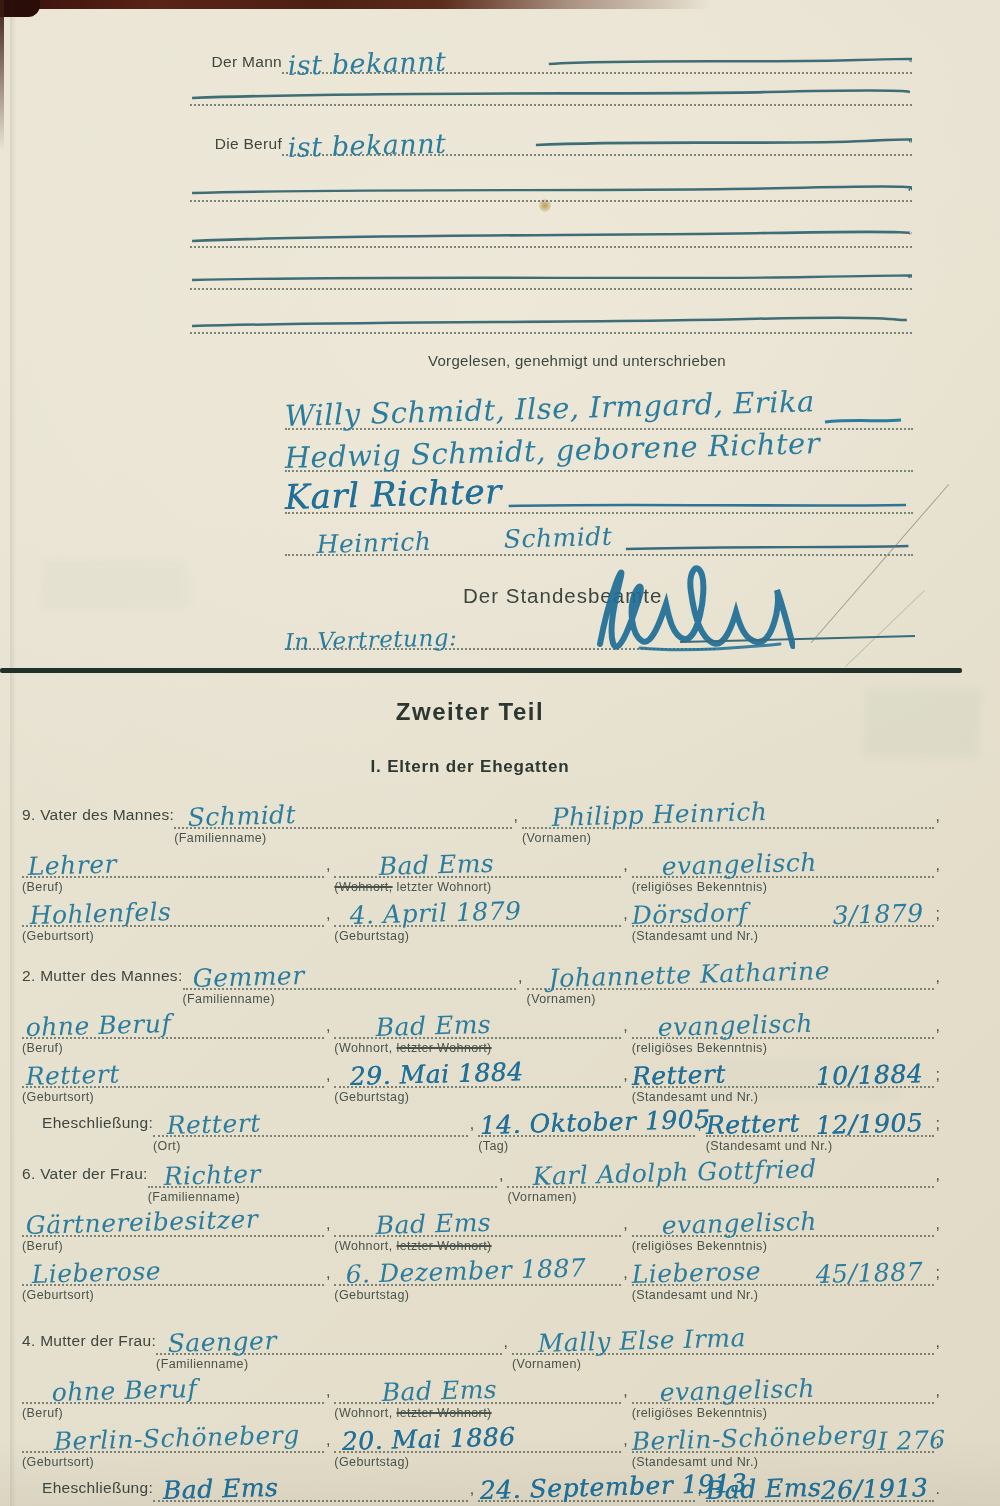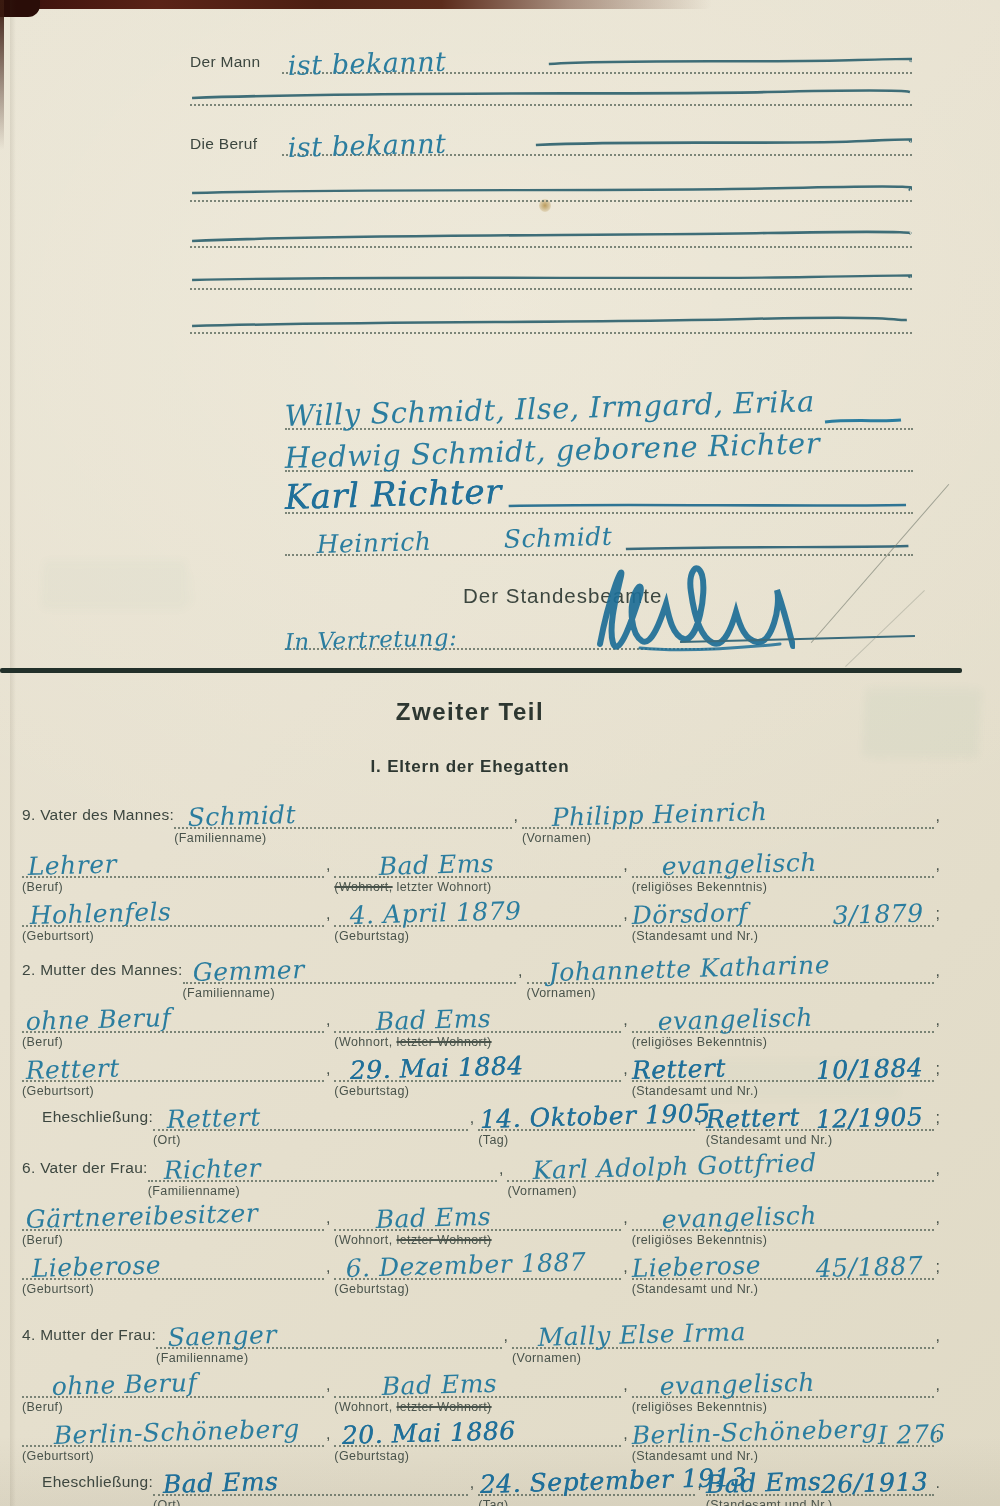--- a/index.html
+++ b/index.html
@@ -23,21 +23,21 @@
   .fold{position:absolute;left:10px;top:0;width:6px;height:1506px;background:linear-gradient(to right,rgba(60,50,30,.10),rgba(60,50,30,0));}
   .shade-bottom{position:absolute;left:0;bottom:0;width:100%;height:70px;background:linear-gradient(to bottom,rgba(80,70,45,0),rgba(80,70,45,.07));}
   
   .print{color:#3c463f;letter-spacing:.3px;}
   .hw{font-family:"DejaVu Serif",serif;font-style:italic;color:#2b7d9f;white-space:nowrap;letter-spacing:.5px;
       display:inline-block;transform:rotate(-1.6deg) translateY(5px);transform-origin:left bottom;}
   .hw.bold{color:#20709a;text-shadow:.4px 0 0 #20709a;}
   .dot{border-bottom:2px dotted rgba(86,100,88,.75);}
   
   .top-block{position:absolute;top:42px;left:190px;width:722px;}
-  .trow{display:flex;align-items:flex-end;}
+  .trow{display:flex;align-items:flex-end;text-align:right;}
   .tlabel{font-size:15.5px;padding-bottom:3px;width:92px;flex:0 0 auto;}
   .tline{flex:1;position:relative;height:30px;}
   .tline .hw{position:absolute;left:6px;bottom:-4px;font-size:27px;}
   .swoosh{position:absolute;left:0;right:0;bottom:3px;height:14px;width:100%;}
   .blankline{position:relative;height:30px;}
   
   .attest{margin-top:18px;padding-left:52px;text-align:center;font-size:15px;}
   .sig-block{position:absolute;top:388px;left:285px;width:628px;}
   .sigrow{position:relative;height:40px;display:flex;align-items:flex-end;}
   .sigrow .hw{font-size:29px;bottom:0;}
@@ -129,20 +129,21 @@
       <svg class="swoosh" viewBox="0 0 700 14" preserveAspectRatio="none">
           <path d="M2,9 C220,4 440,9 600,6 S690,5 698,6" fill="none" stroke="#3e6d77" stroke-width="2.3"></path>
         </svg>
     </div>
     <div class="blankline dot" style="margin-top:12px;">
       <svg class="swoosh" viewBox="0 0 700 14" preserveAspectRatio="none">
           <path d="M2,11 C180,6 380,8 540,4 S680,6 695,5" fill="none" stroke="#3e6d77" stroke-width="2.5"></path>
         </svg>
     </div>
 
+    <div class="attest print">Vorgelesen, genehmigt und unterschrieben</div>
   </div>
 
   <div class="sig-block">
 
     <div class="sigrow dot">
       <span class="hw">Willy Schmidt, Ilse, Irmgard, Erika</span>
       <div class="sigtail">
         <svg style="position:absolute;bottom:2px;left:8px;width:80px;height:10px;" viewBox="0 0 80 10" preserveAspectRatio="none">
             <path d="M2,6 C30,3 60,6 78,4" fill="none" stroke="#2b7d9f" stroke-width="3"></path>
           </svg>
@@ -253,21 +254,21 @@
       <div class="fcell f3c">
         <div class="fline dot sa">
             <span class="hw">Dörsdorf</span>
             <span class="hw">3/1879</span>
           </div>
         <span class="cap">(Standesamt und Nr.)</span>
       </div>
       <span class="sep">;</span>
     </div>
 
-    <div class="frow" style="margin-top:9px;">
+    <div class="frow" style="margin-top:15px;">
       <span class="seclabel print">2. Mutter des Mannes:</span>
       <div class="fcell f-name1">
         <div class="fline dot">
             <span class="hw" style="margin-left:10px;">Gemmer</span>
           </div>
         <span class="cap">(Familienname)</span>
       </div>
       <span class="sep">,</span>
       <div class="fcell f-name2">
         <div class="fline dot">

